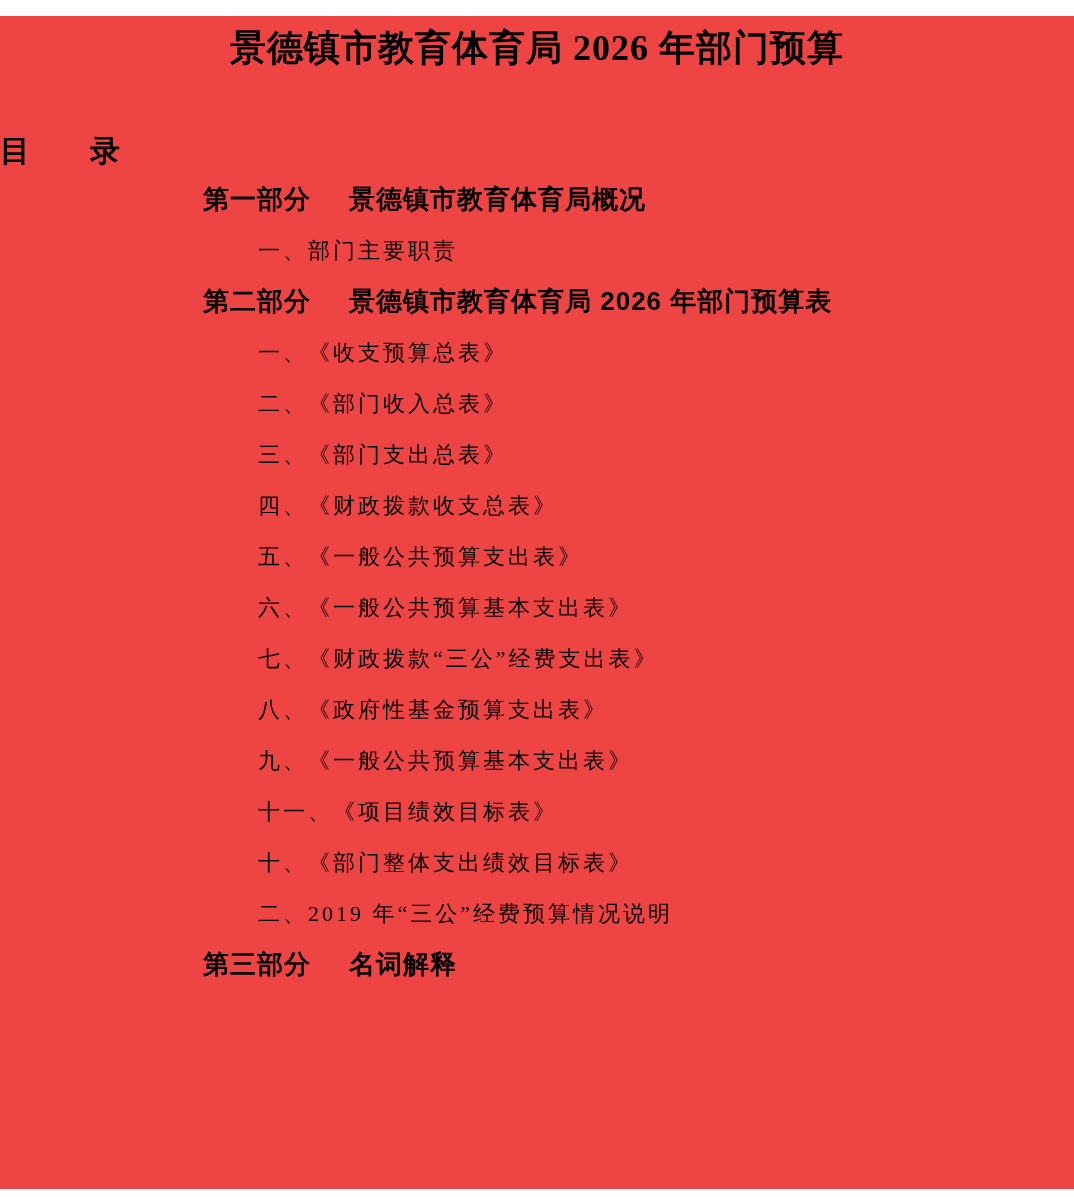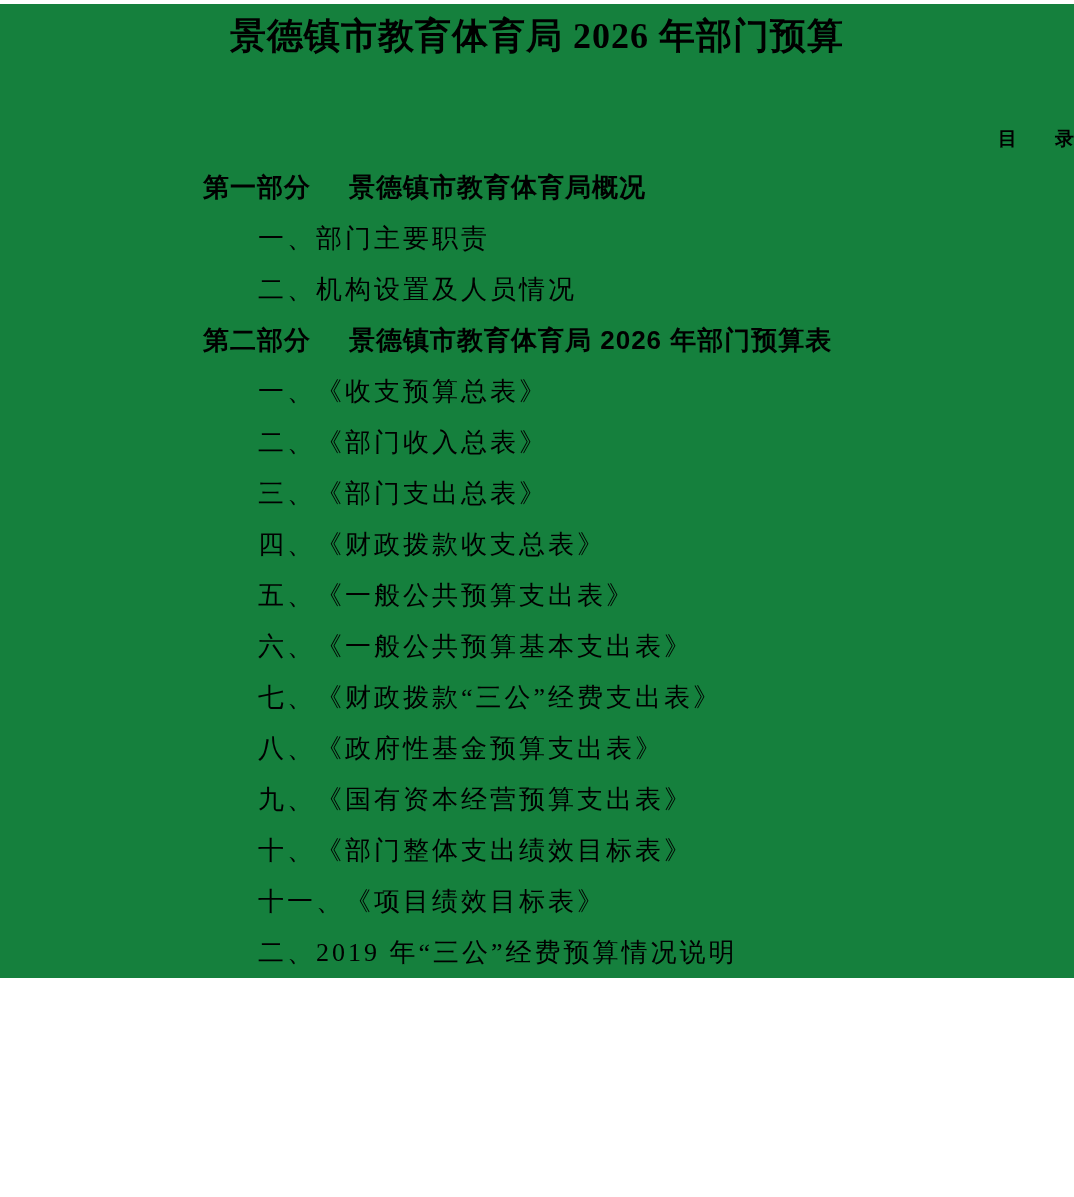--- a/index.html
+++ b/index.html
@@ -3,43 +3,43 @@
 <meta charset="utf-8">
 <style>
   html, body {
     margin: 0;
     padding: 0;
     background: #ffffff;
   }
   .page {
     position: relative;
     width: 1074px;
-    height: 974px;
-    margin: 4px auto;
-    background: #15803d;
+    height: 1173px;
+    margin: 16px auto;
+    background: #ef4444;
     color: #000000;
     overflow: hidden;
   }
   .doc-title {
     margin: 0;
     padding-top: 8px;
     text-align: center;
     font-family: "Liberation Serif", "DejaVu Serif", serif;
     font-weight: bold;
     font-size: 36px;
     line-height: 48px;
     letter-spacing: 1px;
     color: #000000;
   }
   .toc-heading {
     margin: 64px 0 0 0;
-    text-align: right;
+    text-align: left;
     font-family: Liberation Serif, serif;
     font-weight: bold;
-    font-size: 19px;
+    font-size: 30px;
     line-height: 30px;
     color: #000000;
   }
   .toc {
     margin-top: 8px;
     padding-left: 203px;
     padding-right: 20px;
   }
   .toc-row {
     line-height: 51px;
@@ -51,57 +51,56 @@
     font-size: 26px;
     letter-spacing: 1px;
     color: #000000;
   }
   .toc-row.section .part-title {
     margin-left: 38px;
   }
   .toc-row.item {
     font-family: "Liberation Serif", "DejaVu Serif", serif;
     font-weight: normal;
-    font-size: 26px;
+    font-size: 22px;
     letter-spacing: 3px;
     padding-left: 55px;
     color: #000000;
   }
 </style>
 </head>
 <body>
 
 <div class="page">
 
   <h1 class="doc-title">景德镇市教育体育局 2026 年部门预算</h1>
 
   <h2 class="toc-heading">目　　录</h2>
 
   <div class="toc">
 
     <div class="toc-row section">
       <span class="part-label">第一部分</span><span class="part-title">景德镇市教育体育局概况</span>
     </div>
     <div class="toc-row item">一、部门主要职责</div>
-    <div class="toc-row item">二、机构设置及人员情况</div>
 
     <div class="toc-row section">
       <span class="part-label">第二部分</span><span class="part-title">景德镇市教育体育局 2026 年部门预算表</span>
     </div>
     <div class="toc-row item">一、《收支预算总表》</div>
     <div class="toc-row item">二、《部门收入总表》</div>
     <div class="toc-row item">三、《部门支出总表》</div>
     <div class="toc-row item">四、《财政拨款收支总表》</div>
     <div class="toc-row item">五、《一般公共预算支出表》</div>
     <div class="toc-row item">六、《一般公共预算基本支出表》</div>
     <div class="toc-row item">七、《财政拨款“三公”经费支出表》</div>
     <div class="toc-row item">八、《政府性基金预算支出表》</div>
-    <div class="toc-row item">九、《国有资本经营预算支出表》</div>
+    <div class="toc-row item">九、《一般公共预算基本支出表》</div>
+    <div class="toc-row item">十一、《项目绩效目标表》</div>
     <div class="toc-row item">十、《部门整体支出绩效目标表》</div>
-    <div class="toc-row item">十一、《项目绩效目标表》</div>
 
     <div class="toc-row item">二、2019 年“三公”经费预算情况说明</div>
 
     <div class="toc-row section">
       <span class="part-label">第三部分</span><span class="part-title">名词解释</span>
     </div>
 
   </div>
 </div>
 

